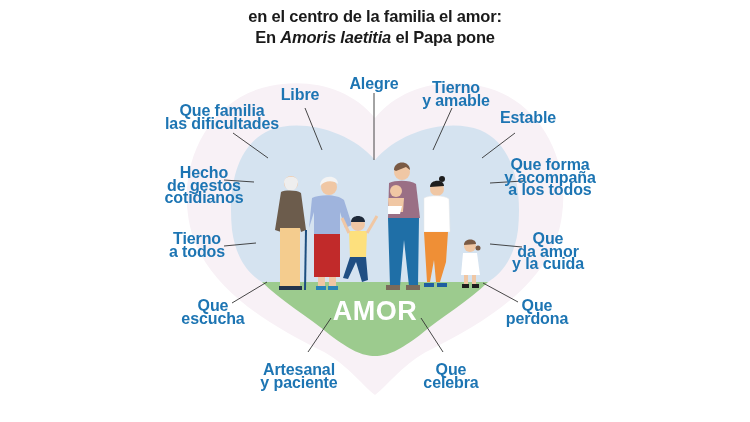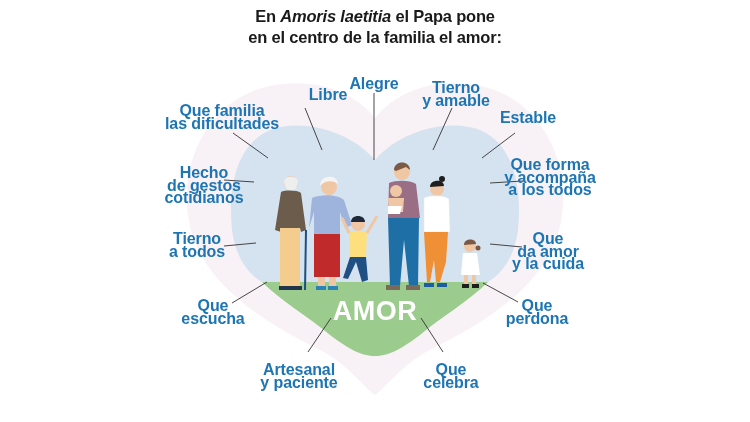--- a/index.html
+++ b/index.html
@@ -7,22 +7,22 @@
   .title { position: absolute; left: 0; top: 6px; width: 750px; text-align: center; font-family: "Liberation Sans", sans-serif; font-weight: bold; font-size: 16.5px; line-height: 21px; color: #1a1a1a; letter-spacing: -0.2px; }
   .title em { font-style: italic; }
   svg.art { position: absolute; left: 0; top: 0; }
   .lbl { position: absolute; font-family: "Liberation Sans", sans-serif; font-weight: bold; font-size: 16px; line-height: 12.5px; color: #1d75b3; text-align: center; transform: translateX(-50%); white-space: nowrap; letter-spacing: -0.1px; }
   .amor { position: absolute; left: 375px; top: 296px; transform: translateX(-50%); font-family: "Liberation Sans", sans-serif; font-weight: bold; font-size: 27px; color: #ffffff; letter-spacing: 0.5px; }
 </style>
 </head>
 <body>
 
 <div class="title">
+  <div>en el centro de la familia el amor:</div>
   <div><span>En </span><em>Amoris laetitia</em><span> el Papa pone</span></div>
-  <div>en el centro de la familia el amor:</div>
 </div>
 
 <svg class="art" width="750" height="422" viewBox="0 0 750 422">
 
   <path fill="#f8f1f6" d="M375,118 C350,88 310,78 270,86 C210,98 180,160 188,215 C196,280 260,320 320,350 C345,362 362,385 375,395 C388,385 405,362 430,350 C490,320 554,280 562,215 C570,160 540,98 480,86 C440,78 400,88 375,118 Z"></path>
 
   <path fill="#d5e3f0" d="M375,160 C350,130 300,118 270,130 C235,145 228,190 232,230 C236,260 250,275 262,282 L488,282 C500,275 514,260 518,230 C522,190 515,145 480,130 C450,118 400,130 375,160 Z"></path>
 
   <path fill="#9ccb8e" d="M262,282 L488,282 C470,300 440,318 420,335 C400,350 388,356 375,356 C362,356 350,350 330,335 C310,318 280,300 262,282 Z"></path>
 
@@ -108,21 +108,21 @@
       <rect x="472" y="284" width="7" height="4" fill="#1e1e1e"></rect>
     </g>
   </g>
 </svg>
 
 <div class="amor">AMOR</div>
 
 <div class="lbl" style="left:374px; top:78px;">
   <div>Alegre</div>
 </div>
-<div class="lbl" style="left:300px; top:89px;margin-left:28px;">
+<div class="lbl" style="left:300px; top:89px;">
   <div>Libre</div>
 </div>
 <div class="lbl" style="left:456px; top:82px;">
   <div>Tierno</div>
   <div>y amable</div>
 </div>
 <div class="lbl" style="left:222px; top:105px;">
   <div>Que familia</div>
   <div>las dificultades</div>
 </div>

